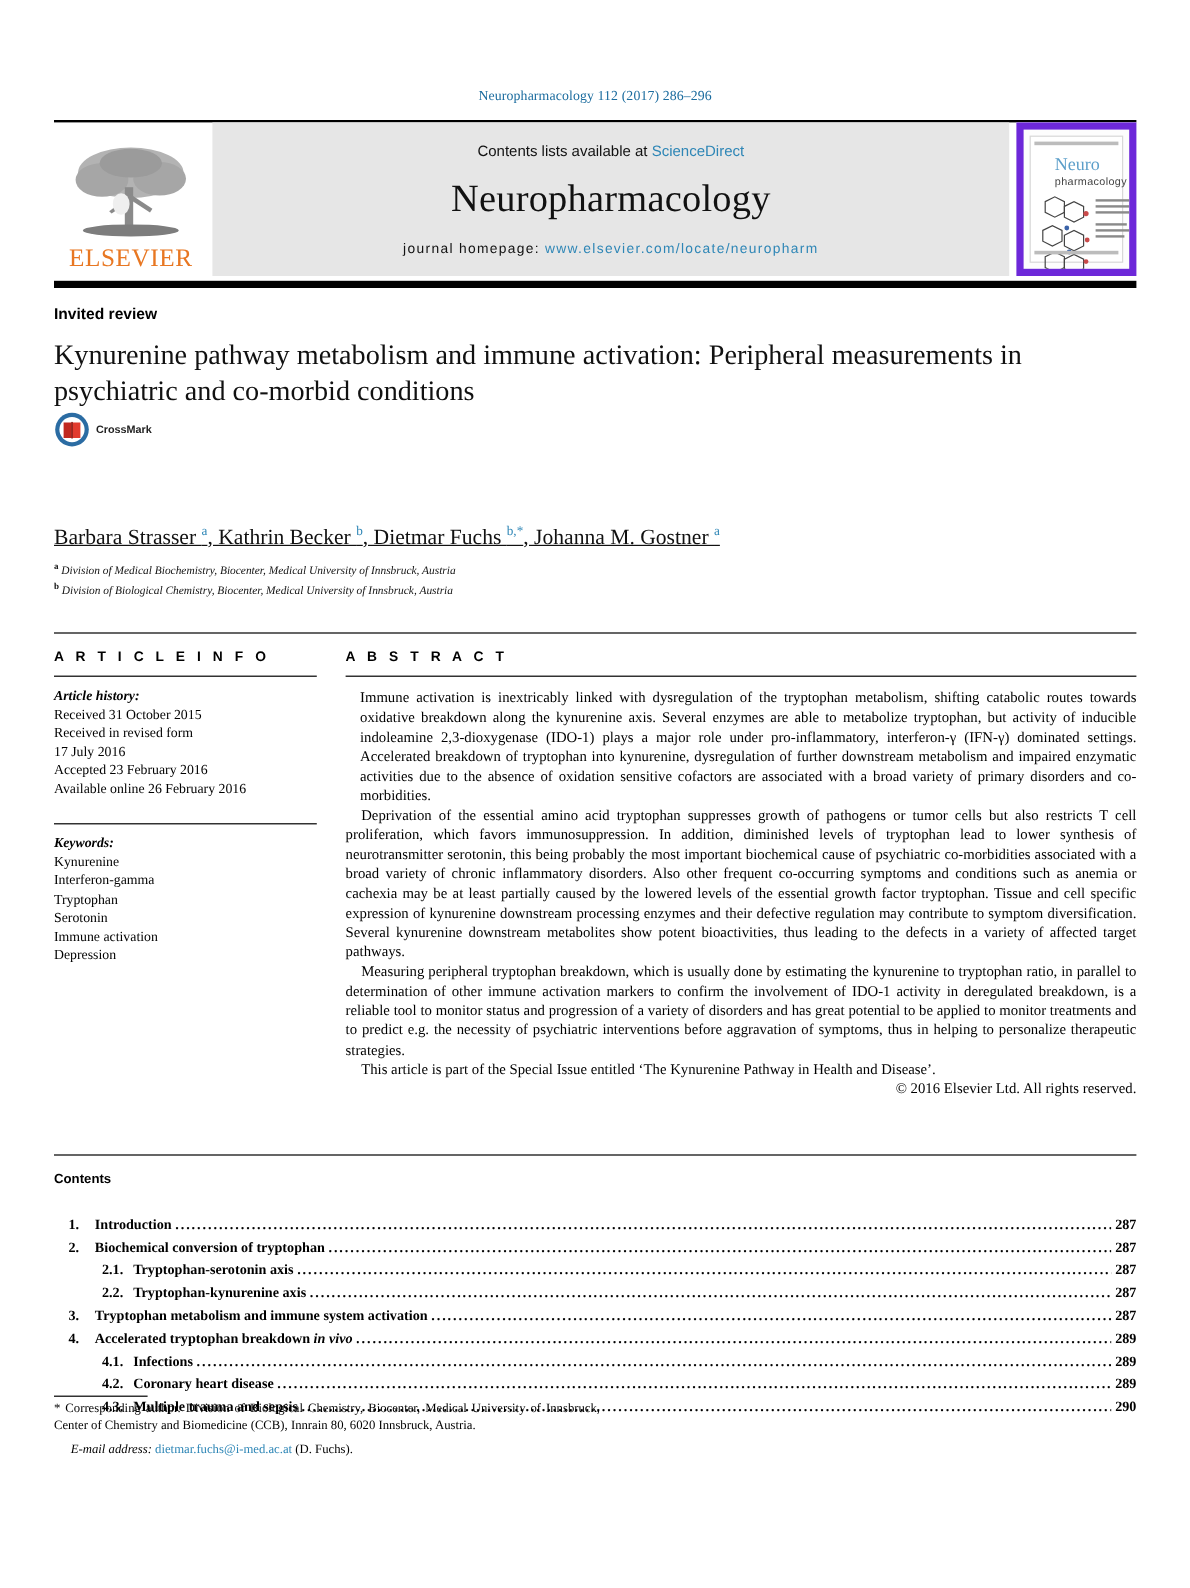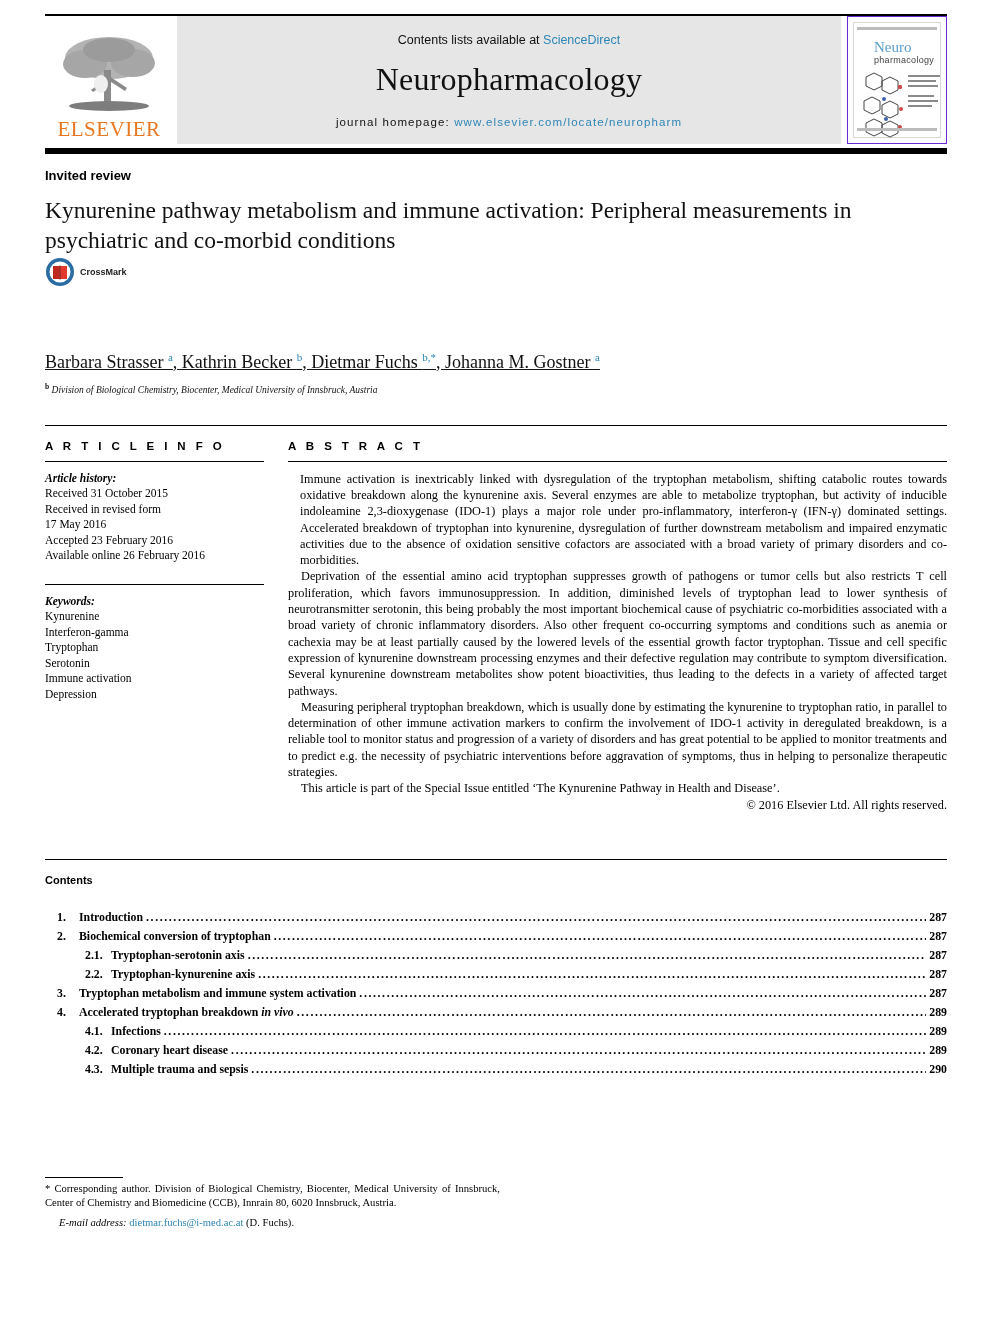--- a/index.html
+++ b/index.html
@@ -95,21 +95,21 @@
     font-size: 11.5px;
     letter-spacing: 1.1px;
     color: #111;
   }
   .homepage-line .url {
     color: #2e86b6;
   }
   .cover-thumb {
     width: 100px;
     flex: 0 0 100px;
-    border: 1px solid #6d28d9;
+    border: 6px solid #6d28d9;
     background: #fdfdfd;
     position: relative;
     overflow: hidden;
     box-sizing: border-box;
   }
   .cover-inner {
     position: absolute;
     inset: 5px;
     background: #ffffff;
     border: 1px solid #d8d8d8;
@@ -346,20 +346,21 @@
     font-size: 11px;
     line-height: 15px;
   }
   .doi { color: #2e86b6; }
 </style>
 </head>
 <body>
 
 <div class="page">
 
+  <div class="running-head">Neuropharmacology 112 (2017) 286–296</div>
 
   <div class="header-band">
 
     <div class="elsevier-logo">
       <div class="tree-box">
         <svg width="104" height="86" viewBox="0 0 104 86" aria-hidden="true">
           <g fill="#8d8d8d">
             <ellipse cx="52" cy="26" rx="44" ry="21" fill="#b3b3b3"></ellipse>
             <ellipse cx="28" cy="32" rx="22" ry="14" fill="#a6a6a6"></ellipse>
             <ellipse cx="76" cy="31" rx="22" ry="14" fill="#a6a6a6"></ellipse>
@@ -434,34 +435,38 @@
         </svg>
         <span class="cm-label">CrossMark</span>
       </div>
     </div>
   </div>
 
   <div class="authors">Barbara Strasser <sup>a</sup>, Kathrin Becker <sup>b</sup>, Dietmar Fuchs <sup>b,*</sup>, Johanna M. Gostner <sup>a</sup></div>
 
   <div class="affiliations">
     <div>
+      <sup>a</sup>
+      <span>Division of Medical Biochemistry, Biocenter, Medical University of Innsbruck, Austria</span>
+    </div>
+    <div>
       <sup>b</sup>
       <span>Division of Biological Chemistry, Biocenter, Medical University of Innsbruck, Austria</span>
     </div>
   </div>
 
   <div class="info-abstract">
 
     <div class="col-info">
       <div class="sec-head">A R T I C L E  I N F O</div>
       <div class="hr-thin"></div>
       <div class="info-label">Article history:</div>
       <div class="info-line">Received 31 October 2015</div>
       <div class="info-line">Received in revised form</div>
-      <div class="info-line">17 May 2016</div>
+      <div class="info-line">17 July 2016</div>
       <div class="info-line">Accepted 23 February 2016</div>
       <div class="info-line">Available online 26 February 2016</div>
 
       <div class="kw-block">
         <div class="hr-thin"></div>
         <div class="info-label">Keywords:</div>
         <div class="info-line">Kynurenine</div>
         <div class="info-line">Interferon-gamma</div>
         <div class="info-line">Tryptophan</div>
         <div class="info-line">Serotonin</div>

